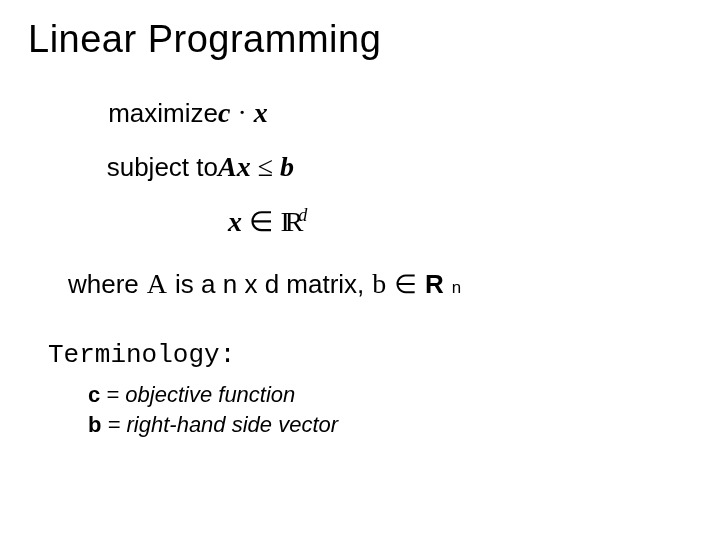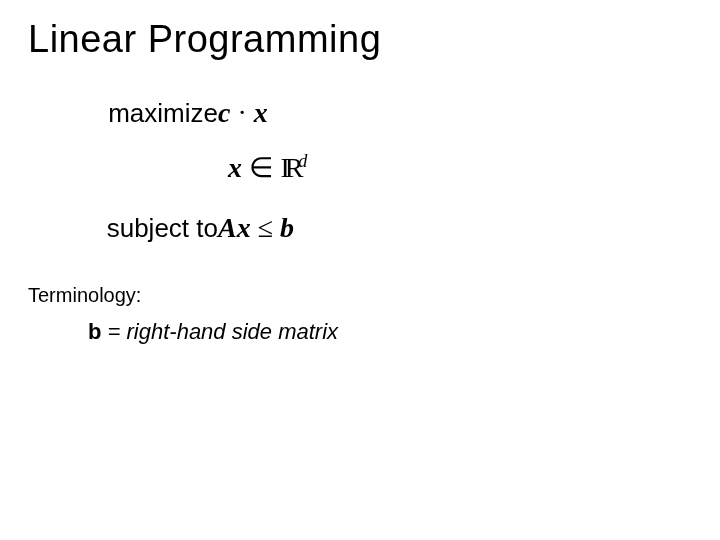--- a/index.html
+++ b/index.html
@@ -9,55 +9,67 @@
   .row { display: flex; align-items: center; margin-left: 40px; margin-bottom: 22px; font-size: 26px; }
   .row .label { min-width: 150px; text-align: right; }
   .math { font-family: "Times New Roman", Times, serif; font-size: 28px; }
   .math .bi { font-weight: bold; font-style: italic; }
   .math .it { font-style: italic; }
   .row-indent { margin-left: 200px; margin-bottom: 28px; }
   sup { font-size: 0.65em; vertical-align: super; }
   sub { font-size: 0.7em; vertical-align: sub; }
   .where-row { display: flex; align-items: baseline; margin-left: 40px; margin-top: 30px; font-size: 26px; flex-wrap: wrap; gap: 8px; }
   .where-row .math { font-size: 28px; }
-  .term-head { font-size: 20px; margin-top: 40px; margin-bottom: 10px; }
+  .term-head { font-size: 26px; margin-left: 20px; margin-top: 40px; margin-bottom: 10px; font-family: Liberation Mono, monospace; }
   .term-body { font-size: 22px; margin-left: 60px; line-height: 1.35; }
   .term-body .b { font-weight: bold; }
   .term-body .it { font-style: italic; }
   .bbR { font-family: "Times New Roman", serif; letter-spacing: -0.18em; }
 </style>
 </head>
 <body>
 
 <div class="slide">
 
   <h1 class="title">Linear Programming</h1>
 
   <div class="row">
     <span class="label">maximize</span>
     <span class="math">
       <span class="bi">c</span><span> · </span><span class="bi">x</span>
     </span>
   </div>
 
-  <div class="row row-indent">
-    <span class="math">
-      <span class="bi">x</span><span> ∈ </span><span class="bbR">IR</span><sup><span class="it">d</span></sup>
-    </span>
-  </div>
-
   <div class="row">
     <span class="label">subject to</span>
     <span class="math">
       <span class="bi">Ax</span><span> ≤ </span><span class="bi">b</span>
     </span>
   </div>
 
+  <div class="row row-indent">
+    <span class="math">
+      <span class="bi">x</span><span> ∈ </span><span class="bbR">IR</span><sup><span class="it">d</span></sup>
+    </span>
+  </div>
+
+  <div class="where-row">
+    <span>where</span>
+    <span class="math it">A</span>
+    <span> is a n x d matrix, </span>
+    <span class="math it">b</span>
+      <span>∈</span>
+      <span style="font-weight:bold">R</span>
+      <sup>n</sup>
+  </div>
 
   <div class="term-head">Terminology:</div>
 
   <div class="term-body">
     <div>
-      <span class="b">b</span><span class="it"> = right-hand side matrix</span>
+      <span class="b">c</span><span class="it"> = objective function</span>
+    </div>
+    <div>
+      <span class="b">b</span><span class="it"> = right-hand side vector</span>
     </div>
   </div>
 
 </div>
 
 </body></html>

